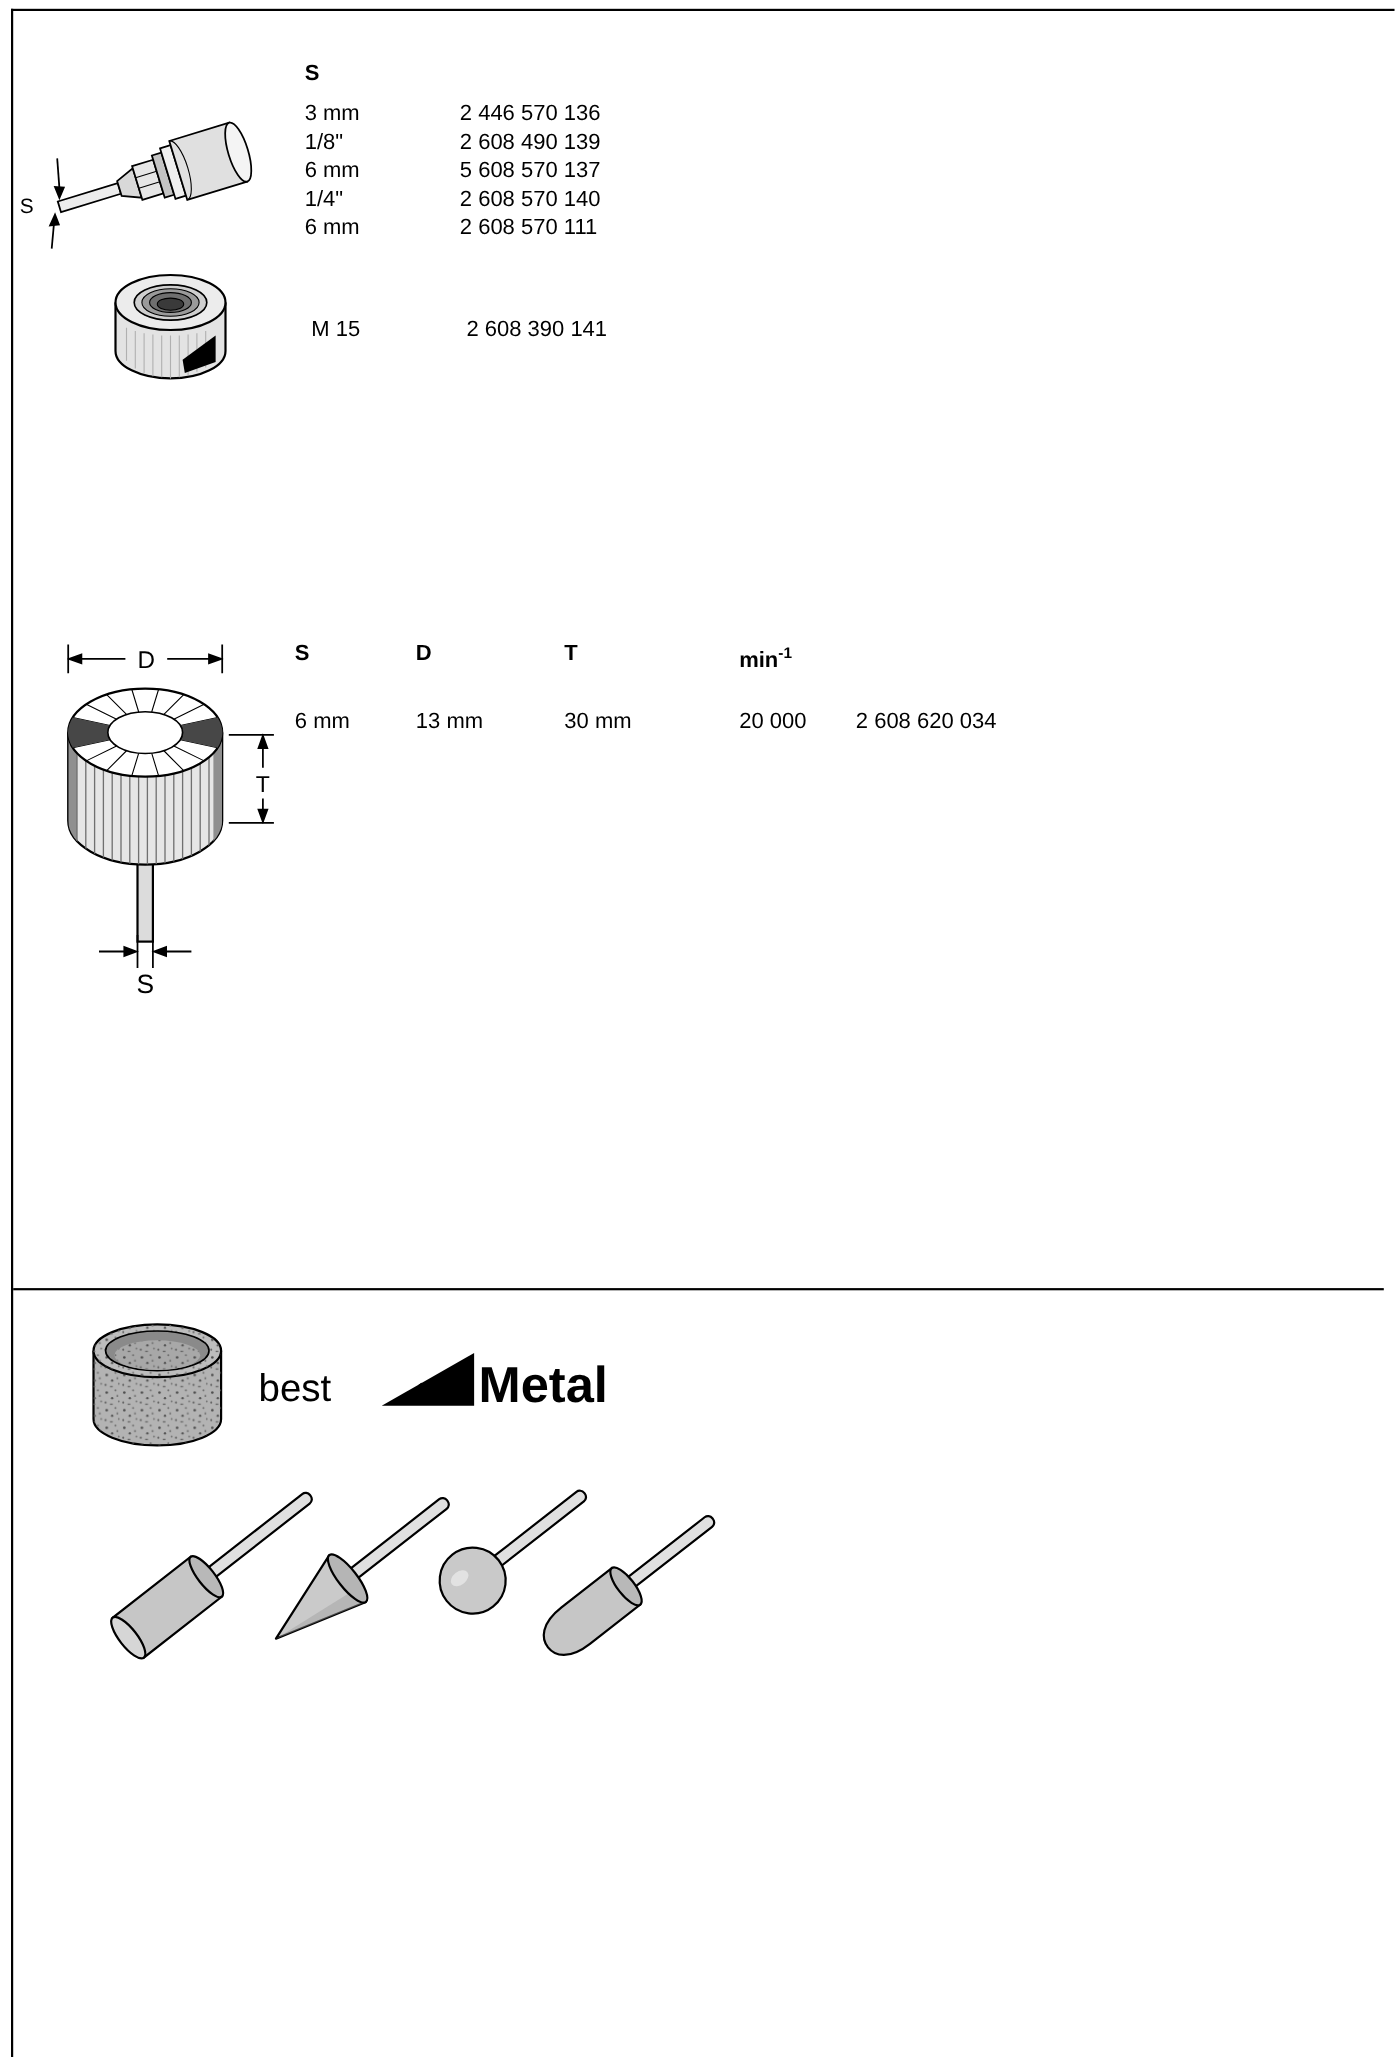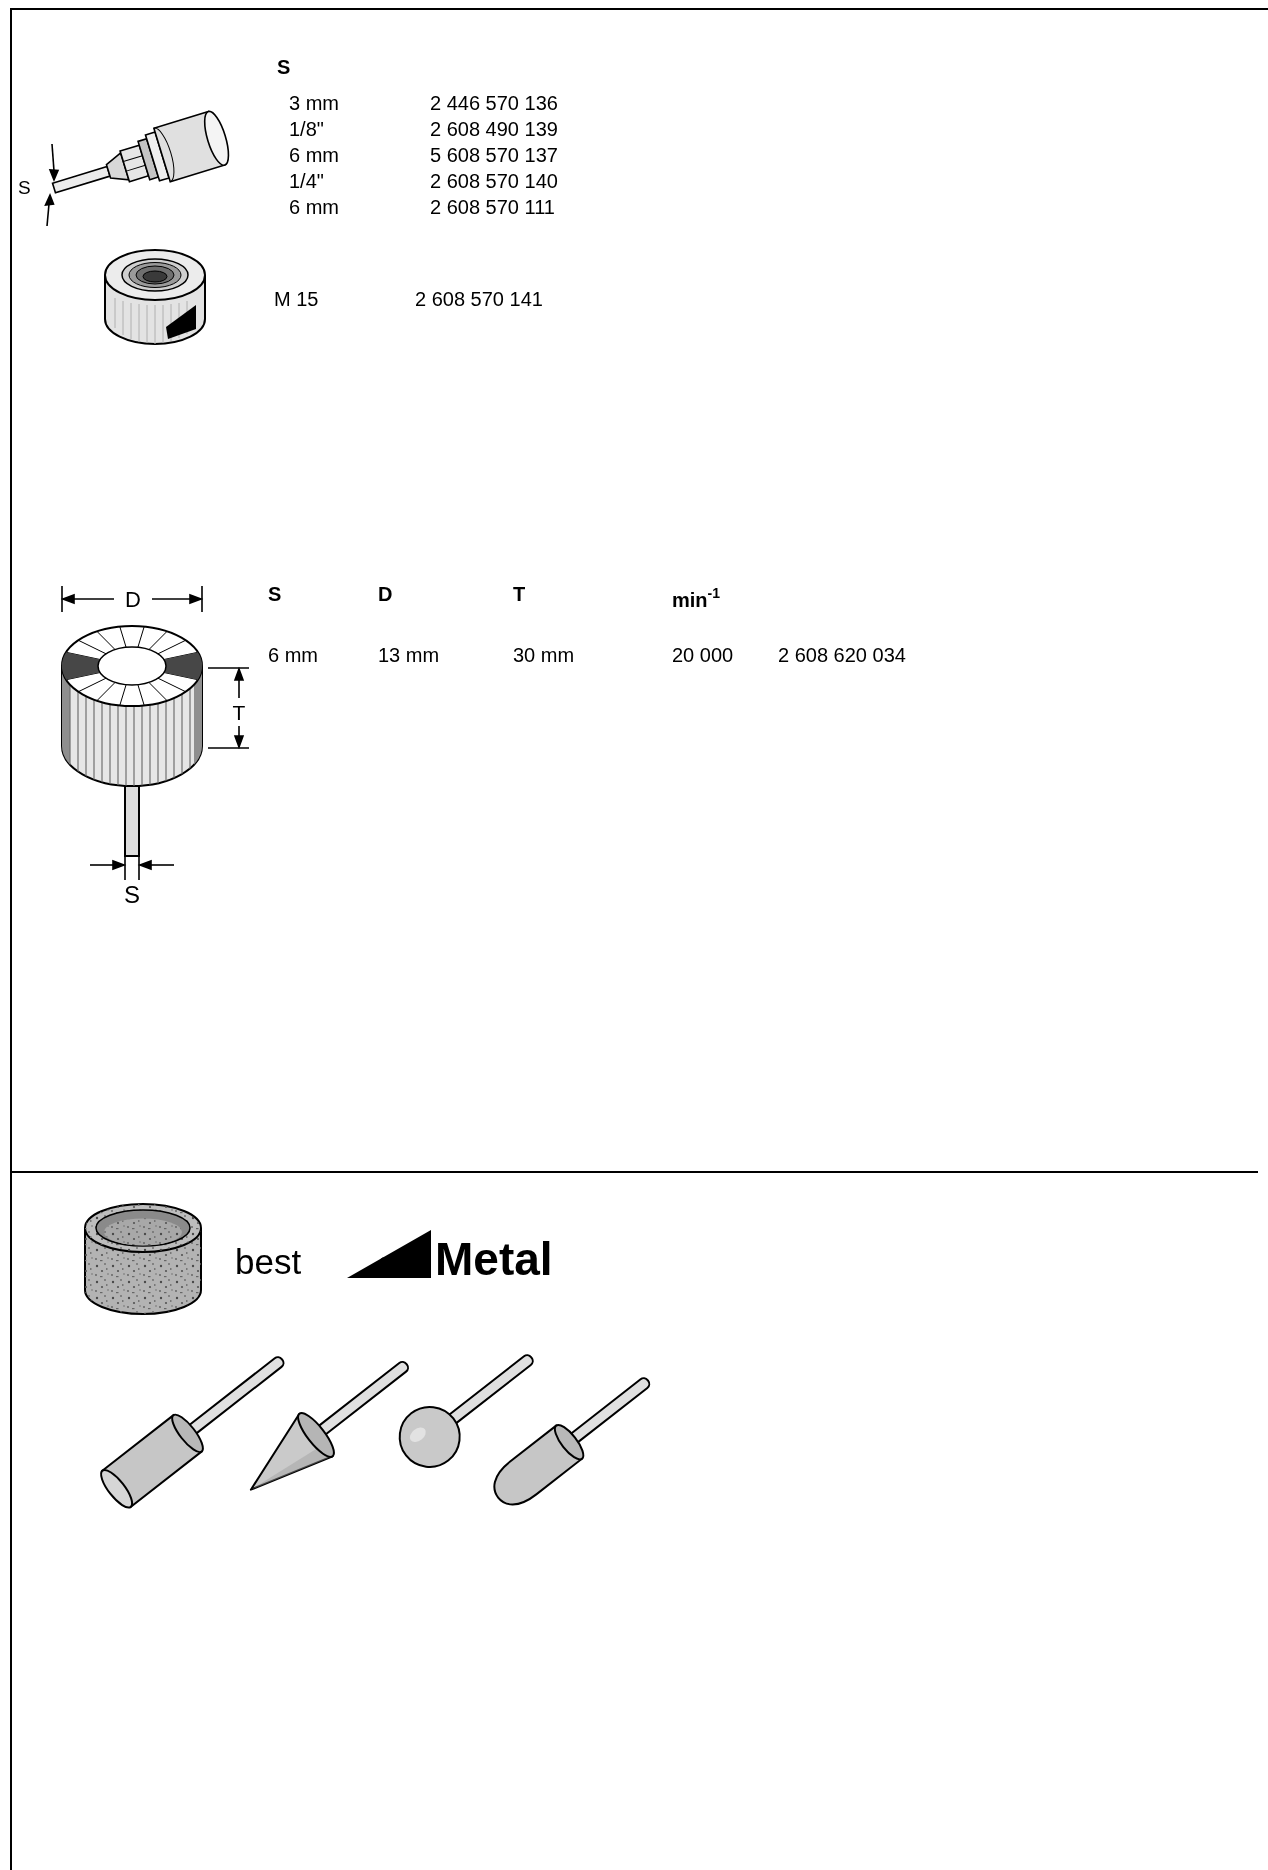--- a/index.html
+++ b/index.html
@@ -6,22 +6,22 @@
   html,body { background:#ffffff; }
   body { font-family:"Liberation Sans", sans-serif; color:#000; }
   .page { position:relative; width:1268px; height:1870px; background:#fff; overflow:hidden; }
   .frame-top  { position:absolute; left:10px; top:8px; width:1258px; height:2px; background:#000; }
   .frame-left { position:absolute; left:10px; top:8px; width:2px; height:1862px; background:#000; }
   .abs { position:absolute; }
   .fs20 { font-size:20px; }
   .b { font-weight:700; }
   .tbl1 { left:277px; top:56px; }
   .tbl1 .hdr { margin-bottom:11px; }
-  .trow { display:grid; grid-template-columns:141px auto; line-height:26px;margin-left:12px; }
-  .nutrow { left:262px; top:286px; }
+  .trow { display:grid; grid-template-columns:141px auto; line-height:26px; }
+  .nutrow { left:283px; top:286px; }
   .tbl2 { left:268px; top:582px; }
   .t2row { display:grid; grid-template-columns:110px 135px 159px 106px auto; line-height:24px; }
   .t2row.vals { margin-top:31px; }
   sup.rpm { font-size:14px; vertical-align:super; position:relative; top:-1px; }
   .divider { left:12px; top:1171px; width:1246px; height:2px; background:#000; }
   svg { display:block; }
   svg text { font-family:"Liberation Sans", sans-serif; fill:#000; }
 </style>
 </head>
 <body>
@@ -95,21 +95,21 @@
     <polygon points="66,84 96,62 96,86 68,96" fill="#000"></polygon>
     <ellipse cx="55" cy="32" rx="50" ry="25" fill="#ececec" stroke="#000" stroke-width="2"></ellipse>
     <ellipse cx="55" cy="32" rx="33" ry="16" fill="#cfcfcf" stroke="#000" stroke-width="1.5"></ellipse>
     <ellipse cx="55" cy="32" rx="26" ry="12.5" fill="#9a9a9a" stroke="#000" stroke-width="1"></ellipse>
     <ellipse cx="55" cy="32" rx="19" ry="9" fill="#6f6f6f" stroke="#000" stroke-width="1"></ellipse>
     <ellipse cx="55" cy="33.5" rx="12" ry="5.5" fill="#3a3a3a" stroke="#000" stroke-width="1"></ellipse>
   </svg>
 
   <div class="abs trow nutrow fs20">
     <span>M 15</span>
-    <span>2 608 570 141</span>
+    <span>2 608 390 141</span>
   </div>
 
   <svg class="abs" style="left:42px; top:578px;" width="230" height="330" viewBox="0 0 230 330">
     <defs>
       <clipPath id="drumclip">
           <path d="M20,88 L20,168 A70,40 0 0 0 160,168 L160,88 Z"></path>
         </clipPath>
     </defs>
 
     <g stroke="#000" stroke-width="1.6" fill="#000">

